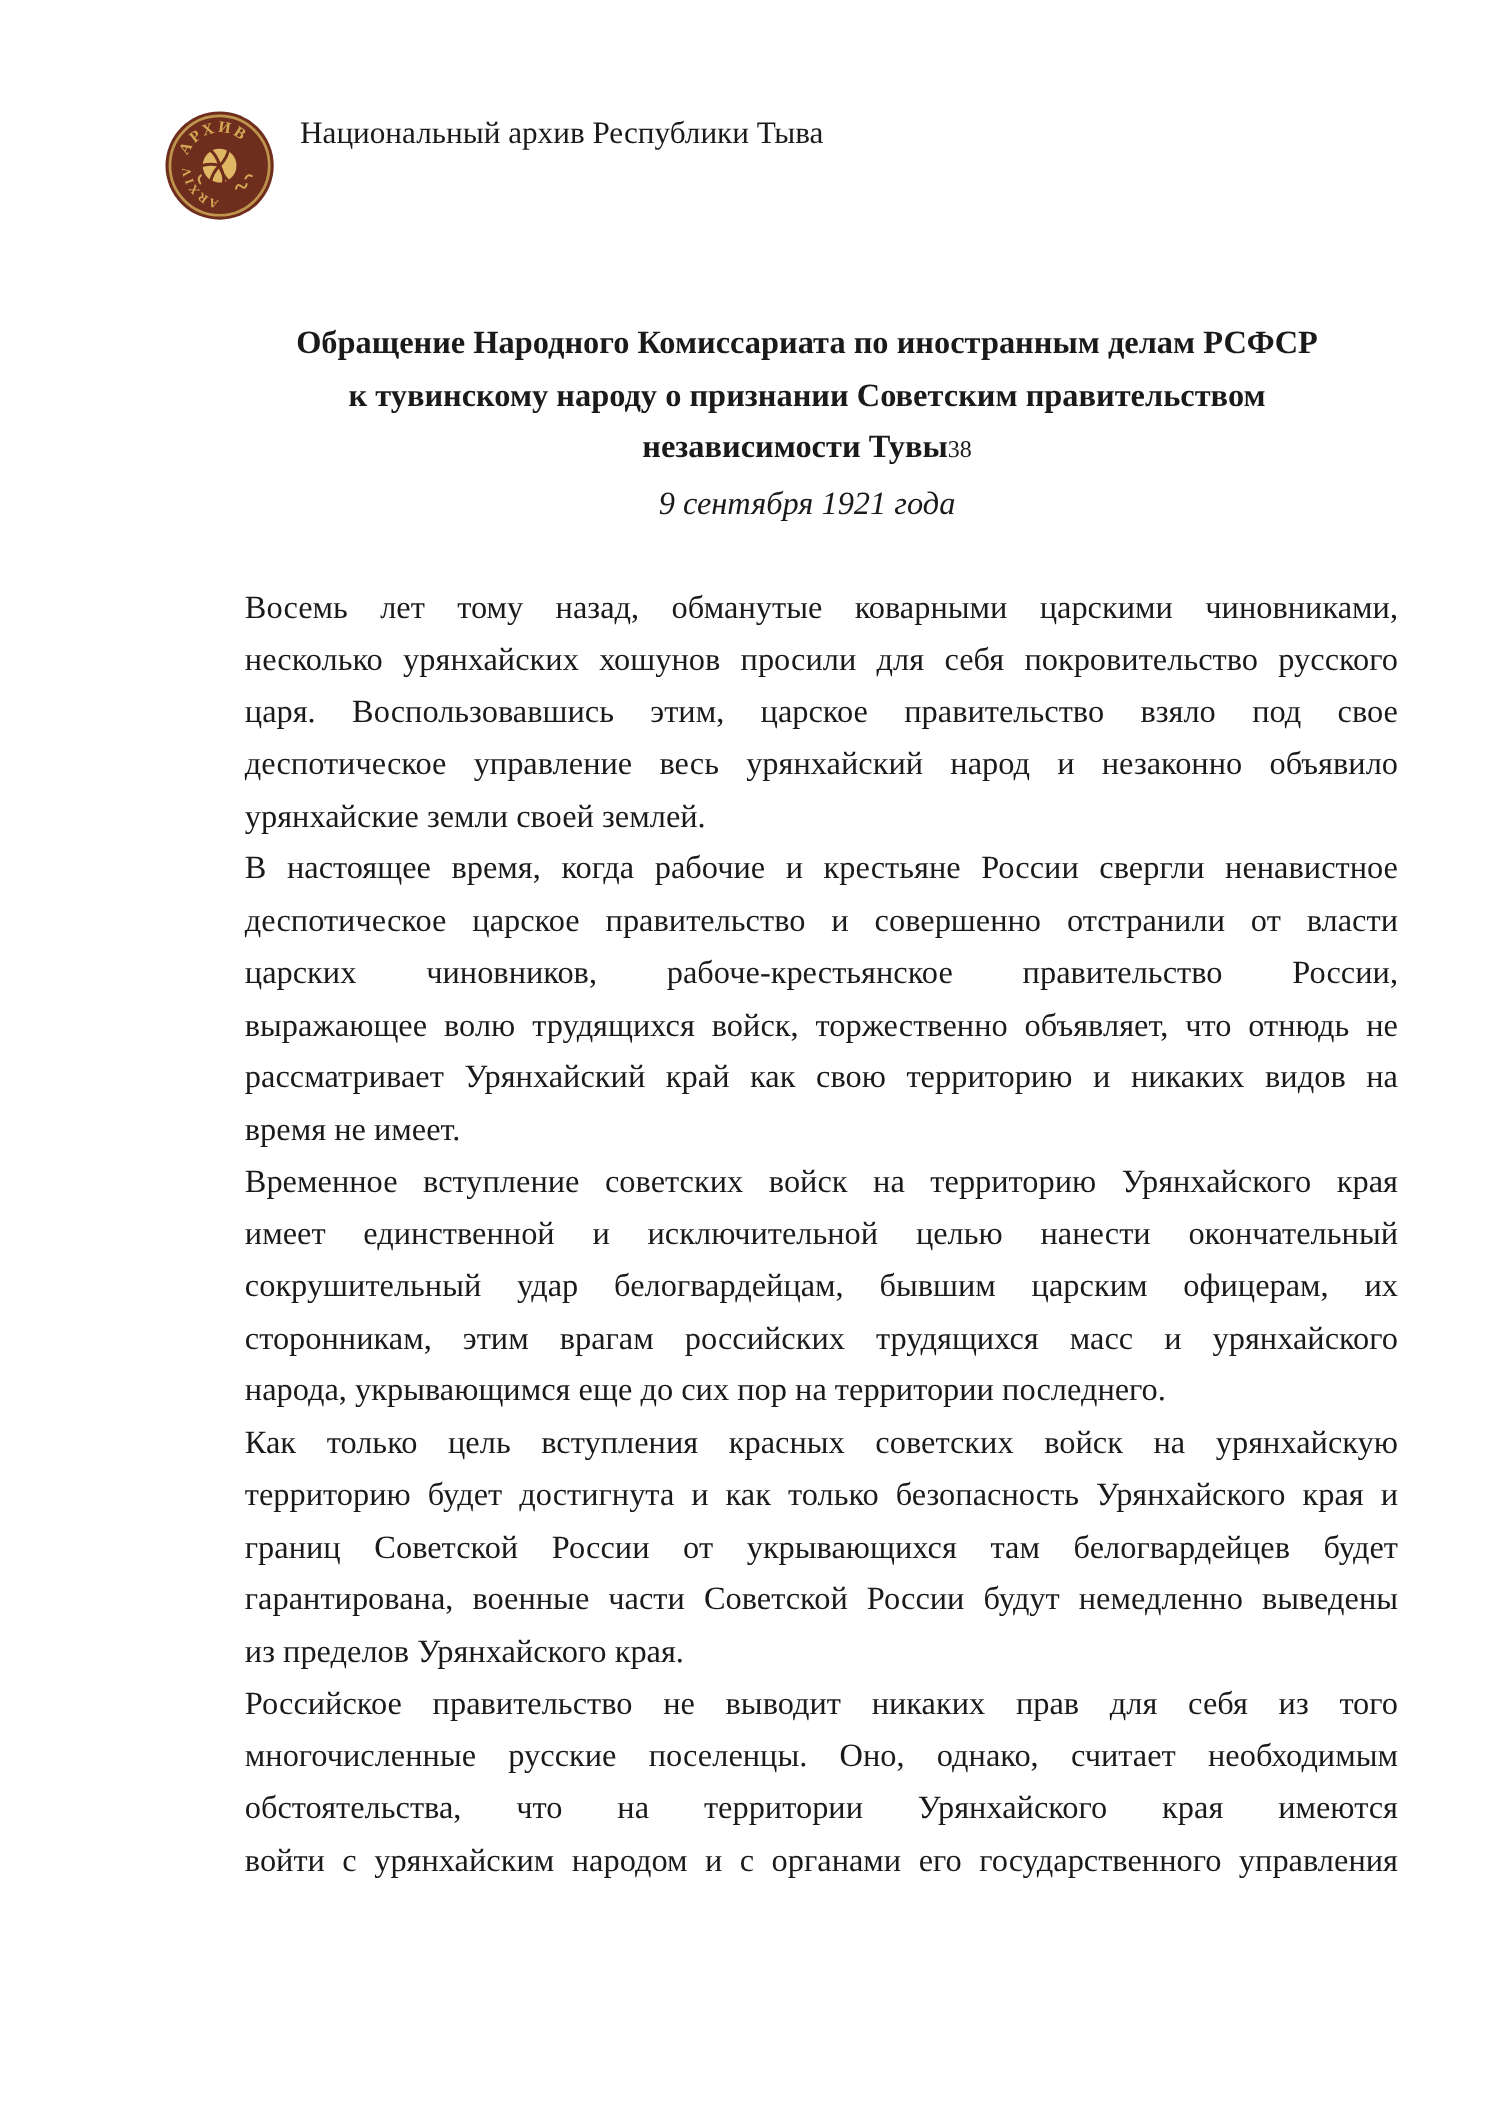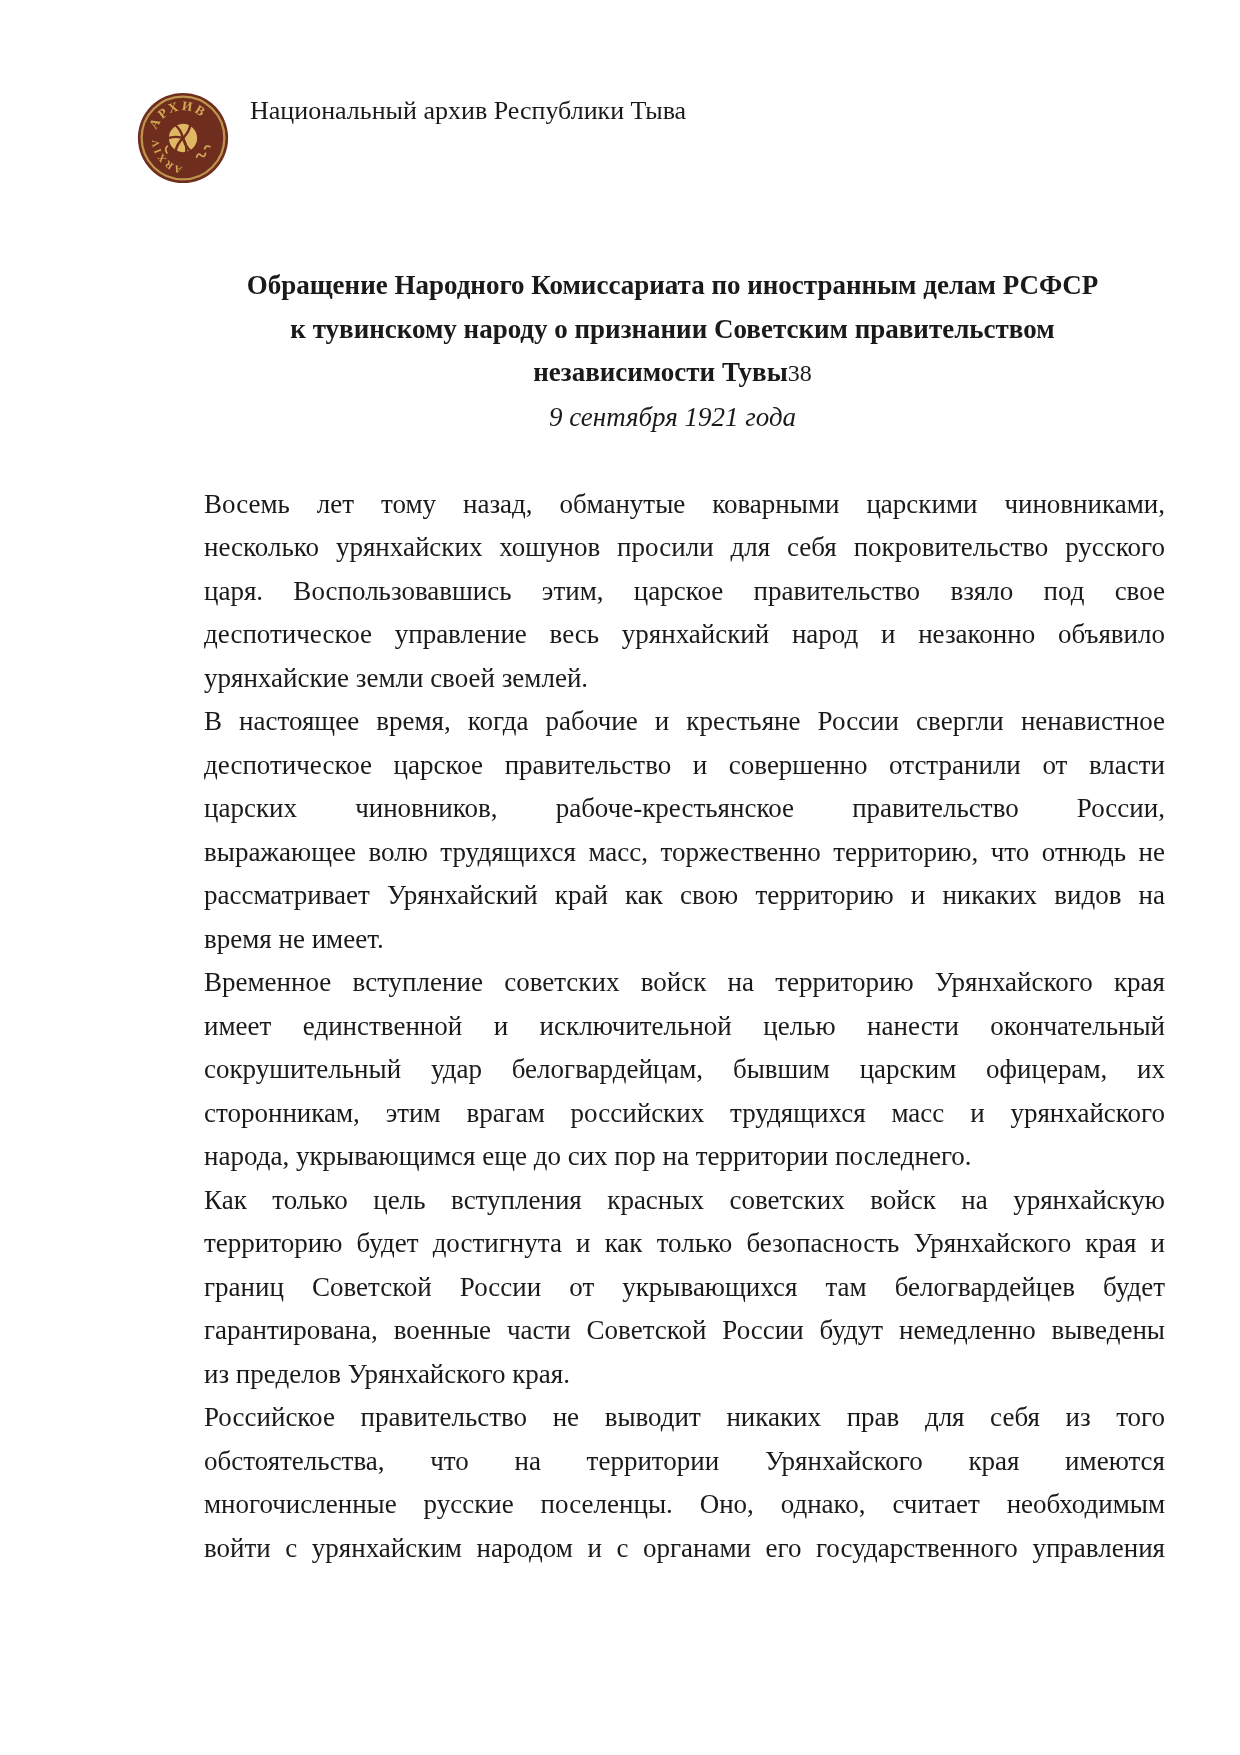--- a/index.html
+++ b/index.html
@@ -17,21 +17,21 @@
   .org-name {
     position:absolute; left:250px; top:94px;
     font-size:26px; line-height:34px; white-space:nowrap;text-align:right;
   }
 
   .content {
     position:absolute; left:180px; top:264px; width:985px;
     font-size:27px; line-height:43.5px;
   }
   .title-line { font-weight:bold; text-align:center; white-space:nowrap; }
-  .fnmark { font-size:24px; font-weight:normal; }
+  .fnmark { font-size:20px; font-weight:normal; }
   .date-line { text-align:center;font-style:italic; }
   .blank-line { height:43.5px; }
   .body-line { text-align:justify; text-align-last:justify; white-space:normal;margin-left:24px; }
   .body-line.para-end { text-align-last:left; }
 </style>
 </head>
 <body>
 
 <div class="page">
 
@@ -84,33 +84,33 @@
 
     <div id="paragraphs">
         <div class="body-line">Восемь лет тому назад, обманутые коварными царскими чиновниками,</div>
         <div class="body-line">несколько урянхайских хошунов просили для себя покровительство русского</div>
         <div class="body-line">царя. Воспользовавшись этим, царское правительство взяло под свое</div>
         <div class="body-line">деспотическое управление весь урянхайский народ и незаконно объявило</div>
         <div class="body-line para-end">урянхайские земли своей землей.</div>
         <div class="body-line">В настоящее время, когда рабочие и крестьяне России свергли ненавистное</div>
         <div class="body-line">деспотическое царское правительство и совершенно отстранили от власти</div>
         <div class="body-line">царских чиновников, рабоче-крестьянское правительство России,</div>
-        <div class="body-line">выражающее волю трудящихся масс, торжественно территорию, что отнюдь не</div>
+        <div class="body-line">выражающее волю трудящихся войск, торжественно объявляет, что отнюдь не</div>
         <div class="body-line">рассматривает Урянхайский край как свою территорию и никаких видов на</div>
         <div class="body-line para-end">время не имеет.</div>
         <div class="body-line">Временное вступление советских войск на территорию Урянхайского края</div>
         <div class="body-line">имеет единственной и исключительной целью нанести окончательный</div>
         <div class="body-line">сокрушительный удар белогвардейцам, бывшим царским офицерам, их</div>
         <div class="body-line">сторонникам, этим врагам российских трудящихся масс и урянхайского</div>
         <div class="body-line para-end">народа, укрывающимся еще до сих пор на территории последнего.</div>
         <div class="body-line">Как только цель вступления красных советских войск на урянхайскую</div>
         <div class="body-line">территорию будет достигнута и как только безопасность Урянхайского края и</div>
         <div class="body-line">границ Советской России от укрывающихся там белогвардейцев будет</div>
         <div class="body-line">гарантирована, военные части Советской России будут немедленно выведены</div>
         <div class="body-line para-end">из пределов Урянхайского края.</div>
         <div class="body-line">Российское правительство не выводит никаких прав для себя из того</div>
+        <div class="body-line">многочисленные русские поселенцы. Оно, однако, считает необходимым</div>
         <div class="body-line">обстоятельства, что на территории Урянхайского края имеются</div>
-        <div class="body-line">многочисленные русские поселенцы. Оно, однако, считает необходимым</div>
         <div class="body-line">войти с урянхайским народом и с органами его государственного управления</div>
       </div>
   </div>
 
 </div>
 
 </body></html>

